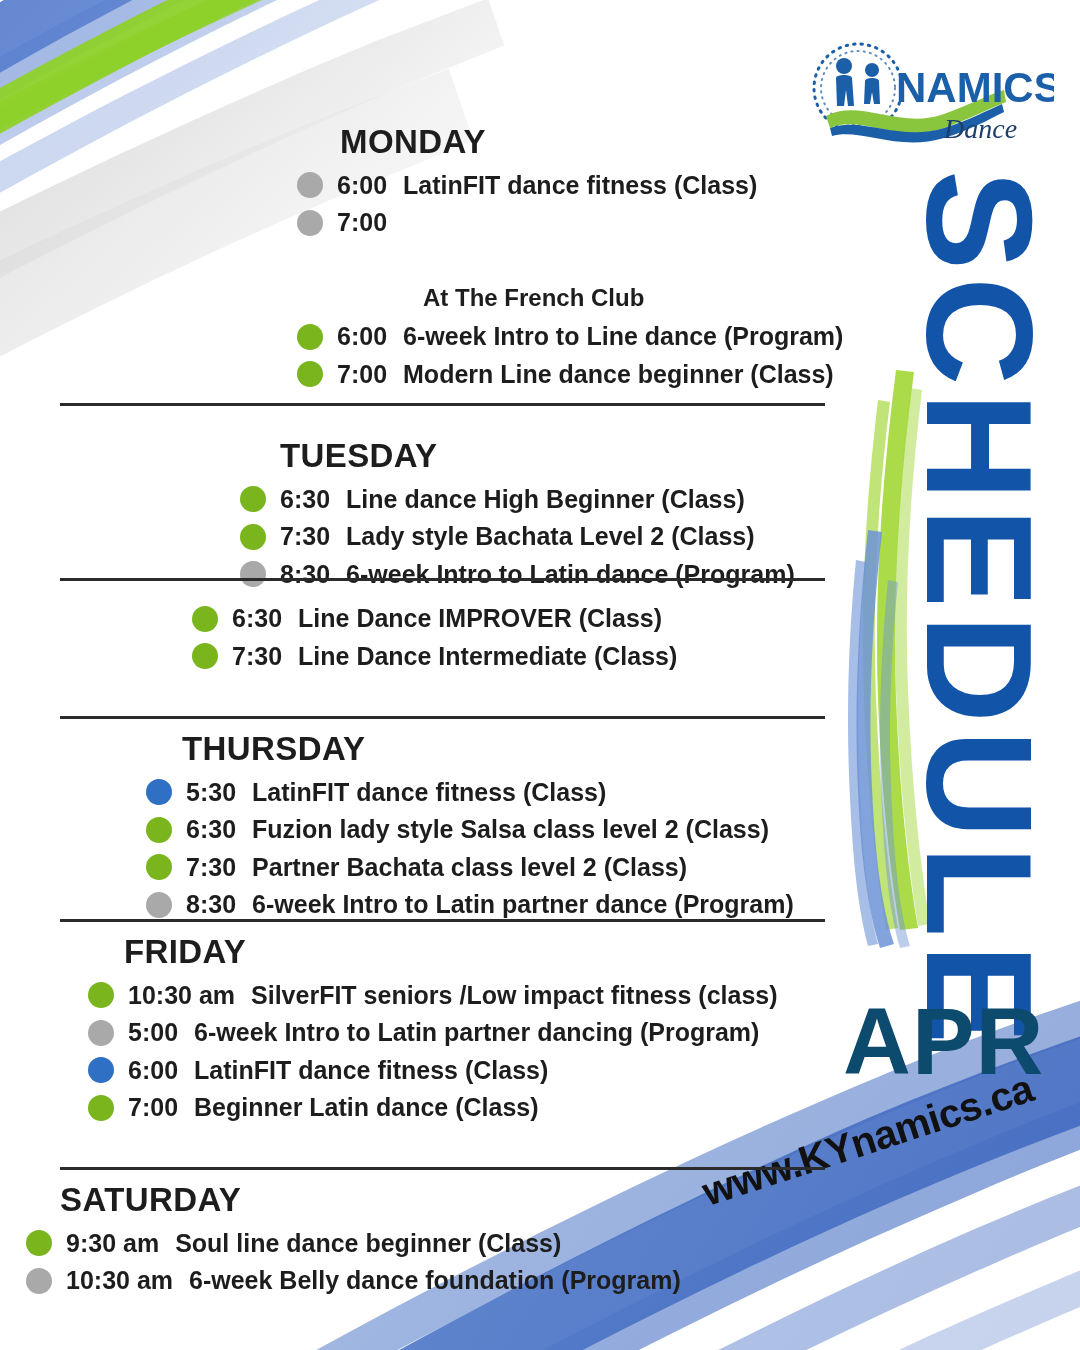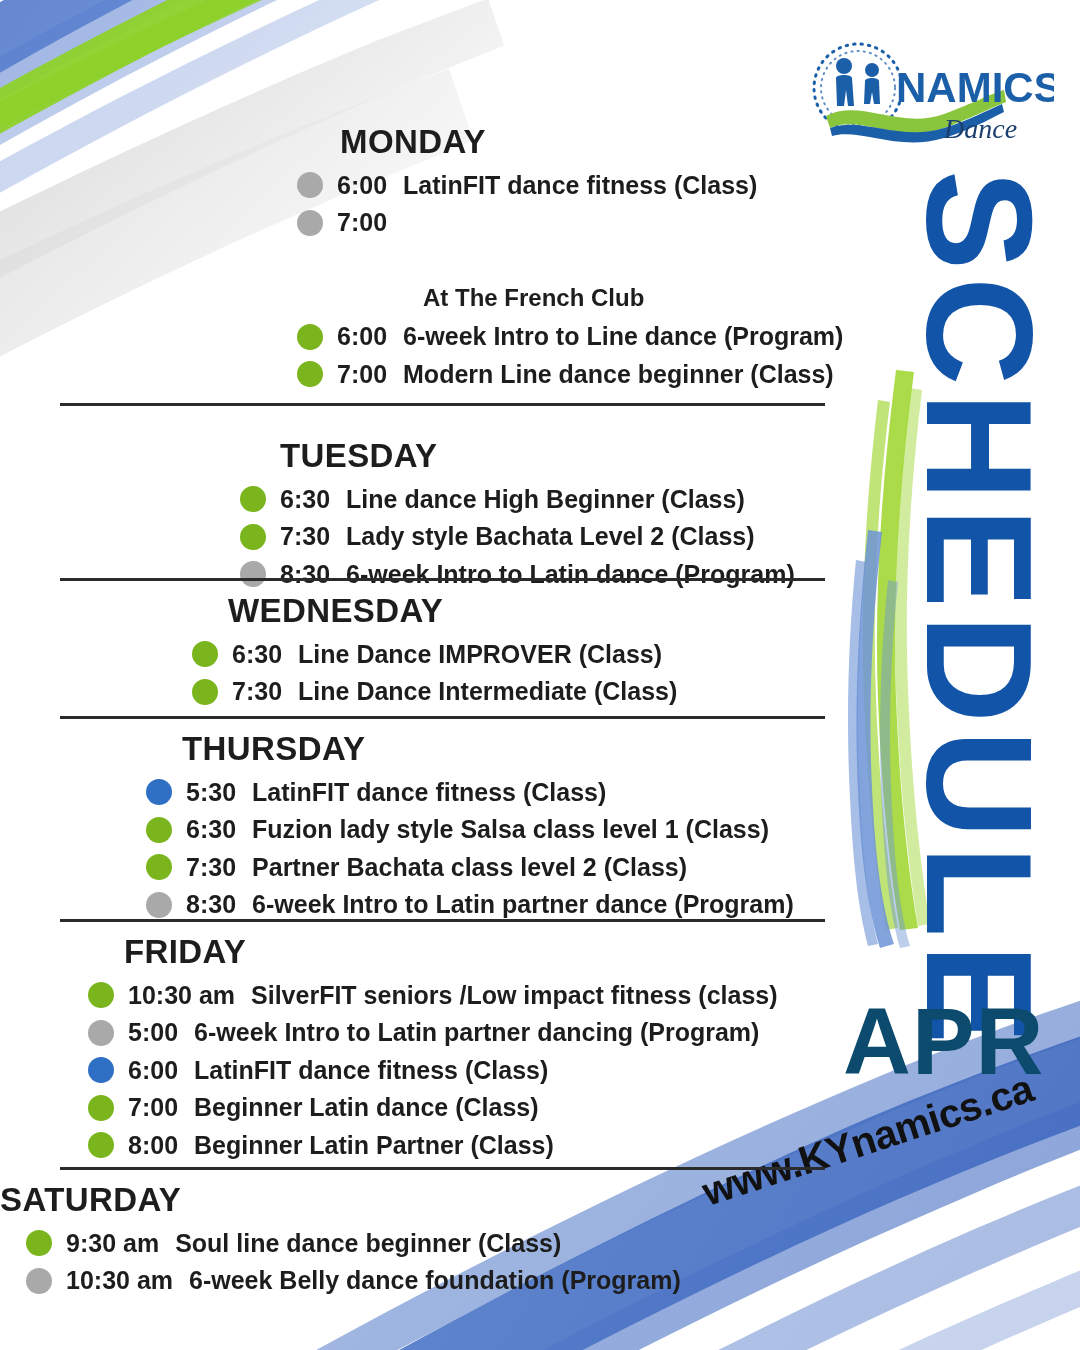--- a/index.html
+++ b/index.html
@@ -290,21 +290,20 @@
       <div class="row" style="margin-left:240px; margin-top:10px;">
         <span class="dot gray"></span>
         <span class="time">8:30</span>
         <span class="title">6-week Intro to Latin dance (Program)</span>
       </div>
     </div>
 
     <div class="divider" style="top:578px;"></div>
 
     <div class="day-block" style="top:593px; left:0;">
-      <div class="day-title" style="margin-left:228px;">WEDNESDAY</div>
       <div class="row" style="margin-left:192px; margin-top:12px;">
         <span class="dot green"></span>
         <span class="time">6:30</span>
         <span class="title">Line Dance IMPROVER (Class)</span>
       </div>
       <div class="row" style="margin-left:192px; margin-top:10px;">
         <span class="dot green"></span>
         <span class="time">7:30</span>
         <span class="title">Line Dance Intermediate (Class)</span>
       </div>
@@ -315,21 +314,21 @@
     <div class="day-block" style="top:731px; left:0;">
       <div class="day-title" style="margin-left:182px;">THURSDAY</div>
       <div class="row" style="margin-left:146px; margin-top:12px;">
         <span class="dot blue"></span>
         <span class="time">5:30</span>
         <span class="title">LatinFIT dance fitness (Class)</span>
       </div>
       <div class="row" style="margin-left:146px; margin-top:10px;">
         <span class="dot green"></span>
         <span class="time">6:30</span>
-        <span class="title">Fuzion lady style Salsa class level 1 (Class)</span>
+        <span class="title">Fuzion lady style Salsa class level 2 (Class)</span>
       </div>
       <div class="row" style="margin-left:146px; margin-top:10px;">
         <span class="dot green"></span>
         <span class="time">7:30</span>
         <span class="title">Partner Bachata class level 2 (Class)</span>
       </div>
       <div class="row" style="margin-left:146px; margin-top:10px;">
         <span class="dot gray"></span>
         <span class="time">8:30</span>
         <span class="title">6-week Intro to Latin partner dance (Program)</span>
@@ -353,31 +352,26 @@
       <div class="row" style="margin-left:88px; margin-top:10px;">
         <span class="dot blue"></span>
         <span class="time">6:00</span>
         <span class="title">LatinFIT dance fitness (Class)</span>
       </div>
       <div class="row" style="margin-left:88px; margin-top:10px;">
         <span class="dot green"></span>
         <span class="time">7:00</span>
         <span class="title">Beginner Latin dance (Class)</span>
       </div>
-      <div class="row" style="margin-left:88px; margin-top:10px;">
-        <span class="dot green"></span>
-        <span class="time">8:00</span>
-        <span class="title">Beginner Latin Partner (Class)</span>
-      </div>
     </div>
 
     <div class="divider" style="top:1167px;"></div>
 
     <div class="day-block" style="top:1182px; left:0;">
-      <div class="day-title" style="">SATURDAY</div>
+      <div class="day-title" style="margin-left:60px;">SATURDAY</div>
       <div class="row" style="margin-left:26px; margin-top:12px;">
         <span class="dot green"></span>
         <span class="time">9:30 am</span>
         <span class="title">Soul line dance beginner (Class)</span>
       </div>
       <div class="row" style="margin-left:26px; margin-top:10px;">
         <span class="dot gray"></span>
         <span class="time">10:30 am</span>
         <span class="title">6-week Belly dance foundation (Program)</span>
       </div>

